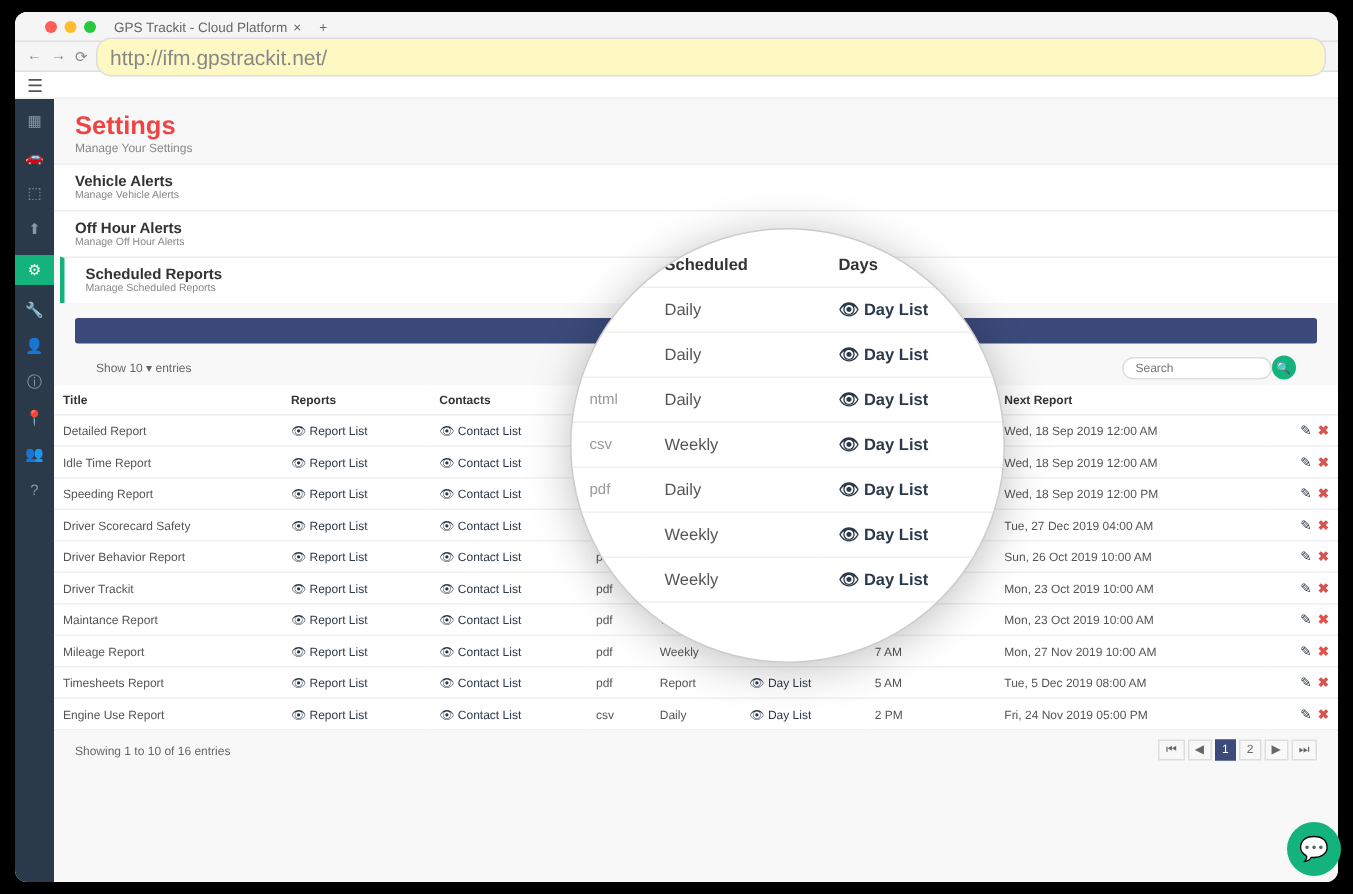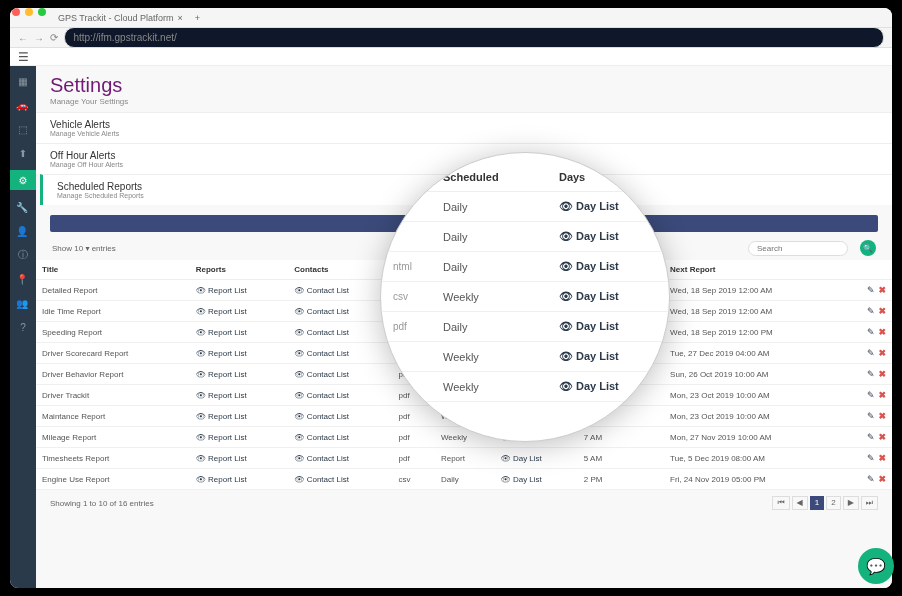--- a/index.html
+++ b/index.html
@@ -1,42 +1,42 @@
 <!DOCTYPE html>
 <html><head>
 <meta charset="utf-8">
 <style>
 *{box-sizing:border-box;margin:0;padding:0;font-family:-apple-system,BlinkMacSystemFont,"Segoe UI",Arial,sans-serif}
 body{background:#000;width:902px;height:596px;overflow:hidden;position:relative}
 .window{position:absolute;left:10px;top:8px;width:882px;height:580px;background:#fff;border-radius:8px;overflow:hidden;box-shadow:0 4px 20px rgba(0,0,0,.3)}
-.titlebar{height:20px;background:#f5f5f5;display:flex;padding:0 2px;border-bottom:1px solid #e0e0e0}
+.titlebar{height:20px;background:#f5f5f5;display:flex;align-items:center;padding:0 20px;border-bottom:1px solid #e0e0e0}
 .dots{display:flex;gap:5px}
 .dot{width:8px;height:8px;border-radius:50%}
 .dot.r{background:#ff5f56}.dot.y{background:#ffbd2e}.dot.g{background:#27c93f}
 .tab{margin-left:12px;font-size:9px;color:#666;display:flex;align-items:center;gap:4px}
 .urlbar{height:20px;background:#f5f5f5;display:flex;align-items:center;padding:0 8px;gap:6px;border-bottom:1px solid #e0e0e0}
 .urlbar .nav-icon{font-size:10px;color:#888}
-.urlinput{flex:1;border:1px solid #ddd;border-radius:10px;font-size:10px;padding:4px 8px;color:#888;background:#0f172a}
+.urlinput{flex:1;border:1px solid #ddd;border-radius:10px;font-size:14px;padding:4px 8px;color:#888;background:#fef9c3}
 .menubar{height:18px;display:flex;align-items:center;padding:0 8px;border-bottom:1px solid #eee}
 .ham{font-size:12px;color:#555}
 .app{display:flex;height:522px}
 .sidebar{width:26px;background:#2b3a4a;display:flex;flex-direction:column;align-items:center;padding-top:8px;gap:10px}
 .sidebar .sic{width:14px;height:14px;display:flex;align-items:center;justify-content:center;color:#8a96a3;font-size:10px}
 .sidebar .sic.active{background:#14b37d;color:#fff;width:26px;height:20px}
 .main{flex:1;background:#f8f8f8;overflow:hidden;display:flex;flex-direction:column}
 .header{padding:8px 14px 6px}
-.h1{font-size:20px;font-weight:400;color:#701a75}
+.h1{font-size:17px;font-weight:700;color:#ef4444}
 .sub{font-size:8px;color:#888}
 .section{background:#fff;padding:6px 14px;border-top:1px solid #eee}
-.section .t{font-size:10px;font-weight:400;color:#333}
+.section .t{font-size:10px;font-weight:700;color:#333}
 .section .s{font-size:7px;color:#888}
 .section.green{border-left:3px solid #14b37d;margin-left:4px;margin-bottom:6px}
 .btn-primary{background:#3b4a7a;color:#fff;border:none;font-size:8px;padding:4px 8px;border-radius:2px;margin:4px 14px}
-.controls{display:flex;justify-content:space-between;align-items:center;padding:4px 16px;font-size:8px;color:#666}
-.search{display:flex;align-items:center;gap:12px}
+.controls{display:flex;justify-content:space-between;align-items:center;padding:4px 28px;font-size:8px;color:#666}
+.search{display:flex;align-items:center;gap:0}
 .search input{border:1px solid #ddd;border-radius:10px;font-size:8px;padding:2px 8px;width:100px}
 .search .go{width:16px;height:16px;background:#14b37d;border-radius:50%;display:flex;align-items:center;justify-content:center;color:#fff;font-size:8px}
 .table{width:100%;font-size:8px;border-collapse:collapse}
 .table th{text-align:left;padding:5px 6px;color:#333;font-weight:700;border-bottom:1px solid #eee;background:#fff}
 .table td{padding:5px 6px;border-bottom:1px solid #f0f0f0;color:#555;background:#fff}
 .pill{color:#2b3a4a;font-size:8px}
 .pill::before{content:"👁 "}
 .actions{display:flex;gap:4px;justify-content:flex-end}
 .edit{color:#2b3a4a;font-size:9px}
 .del{color:#d9534f;font-size:9px;font-weight:700}
@@ -180,21 +180,21 @@
               <td>12 PM noon</td>
               <td>Wed, 18 Sep 2019 12:00 PM</td>
               <td>
                 <div class="actions">
                   <span class="edit">✎</span>
                   <span class="del">✖</span>
                 </div>
               </td>
             </tr>
             <tr>
-              <td>Driver Scorecard Report</td>
+              <td>Driver Scorecard Safety</td>
               <td><span class="pill">Report List</span></td>
               <td><span class="pill">Contact List</span></td>
               <td>csv</td>
               <td>Weekly</td>
               <td><span class="pill">Day List</span></td>
               <td>1 AM</td>
               <td>Tue, 27 Dec 2019 04:00 AM</td>
               <td>
                 <div class="actions">
                   <span class="edit">✎</span>

